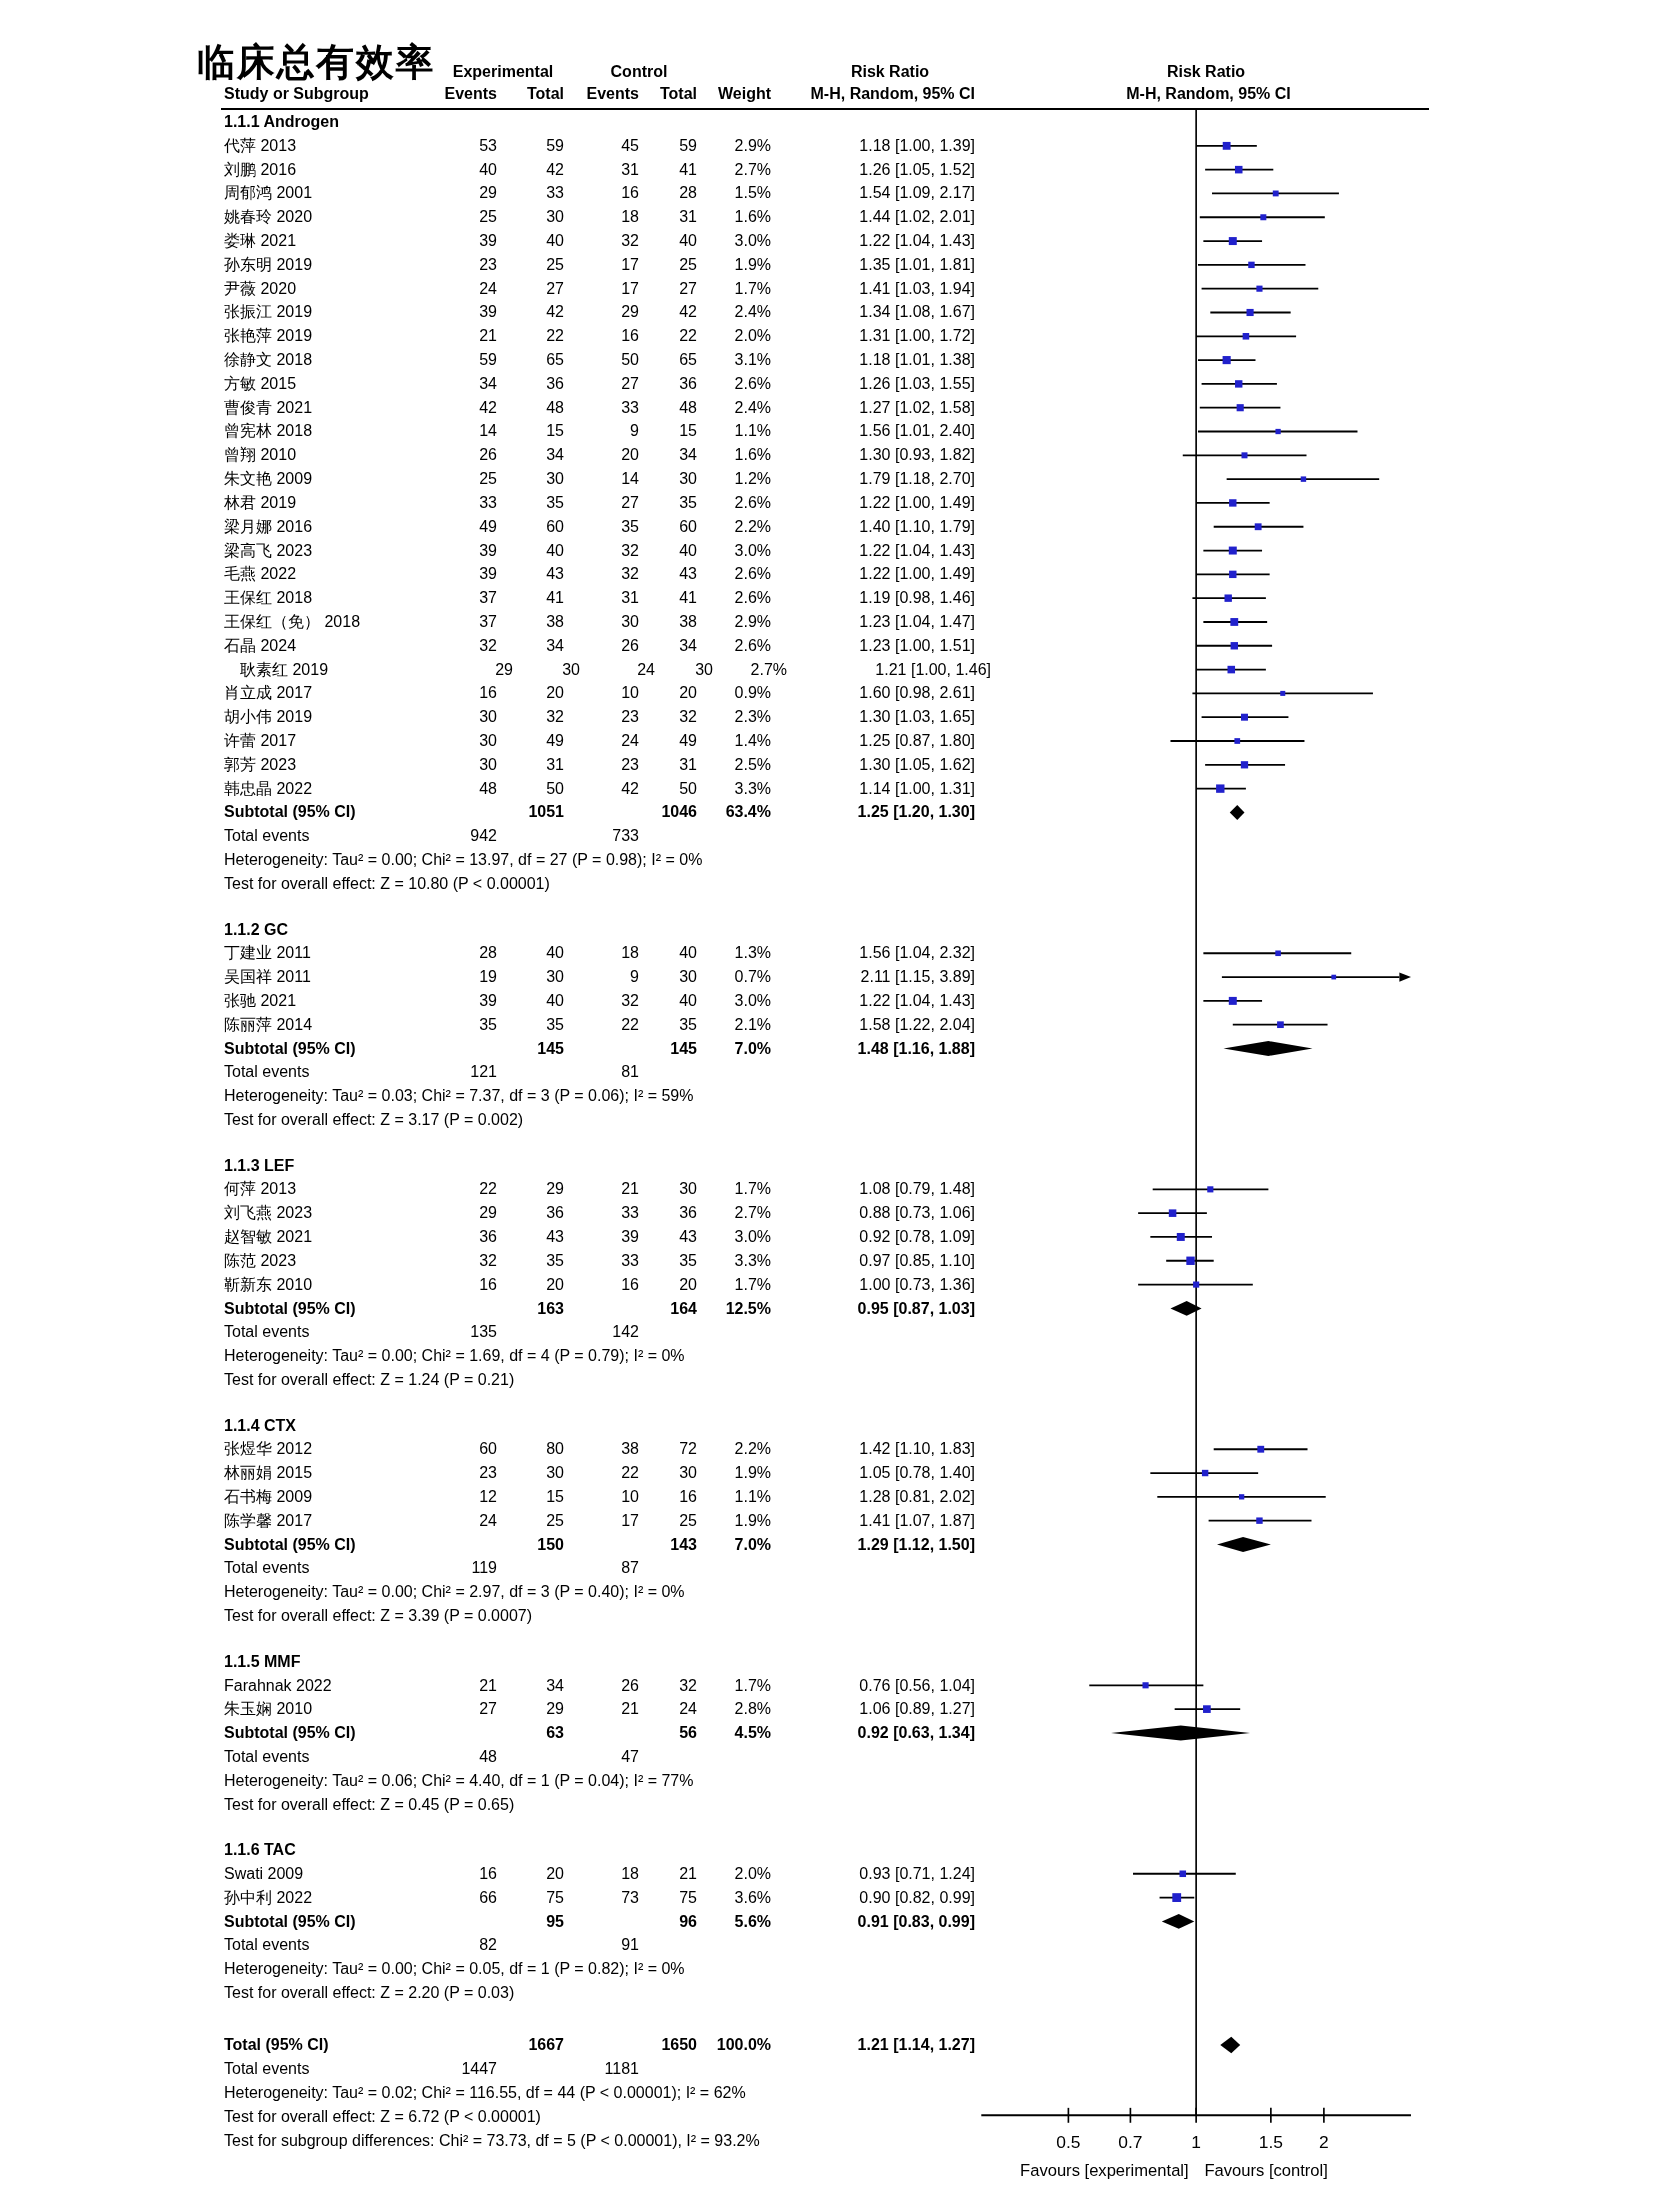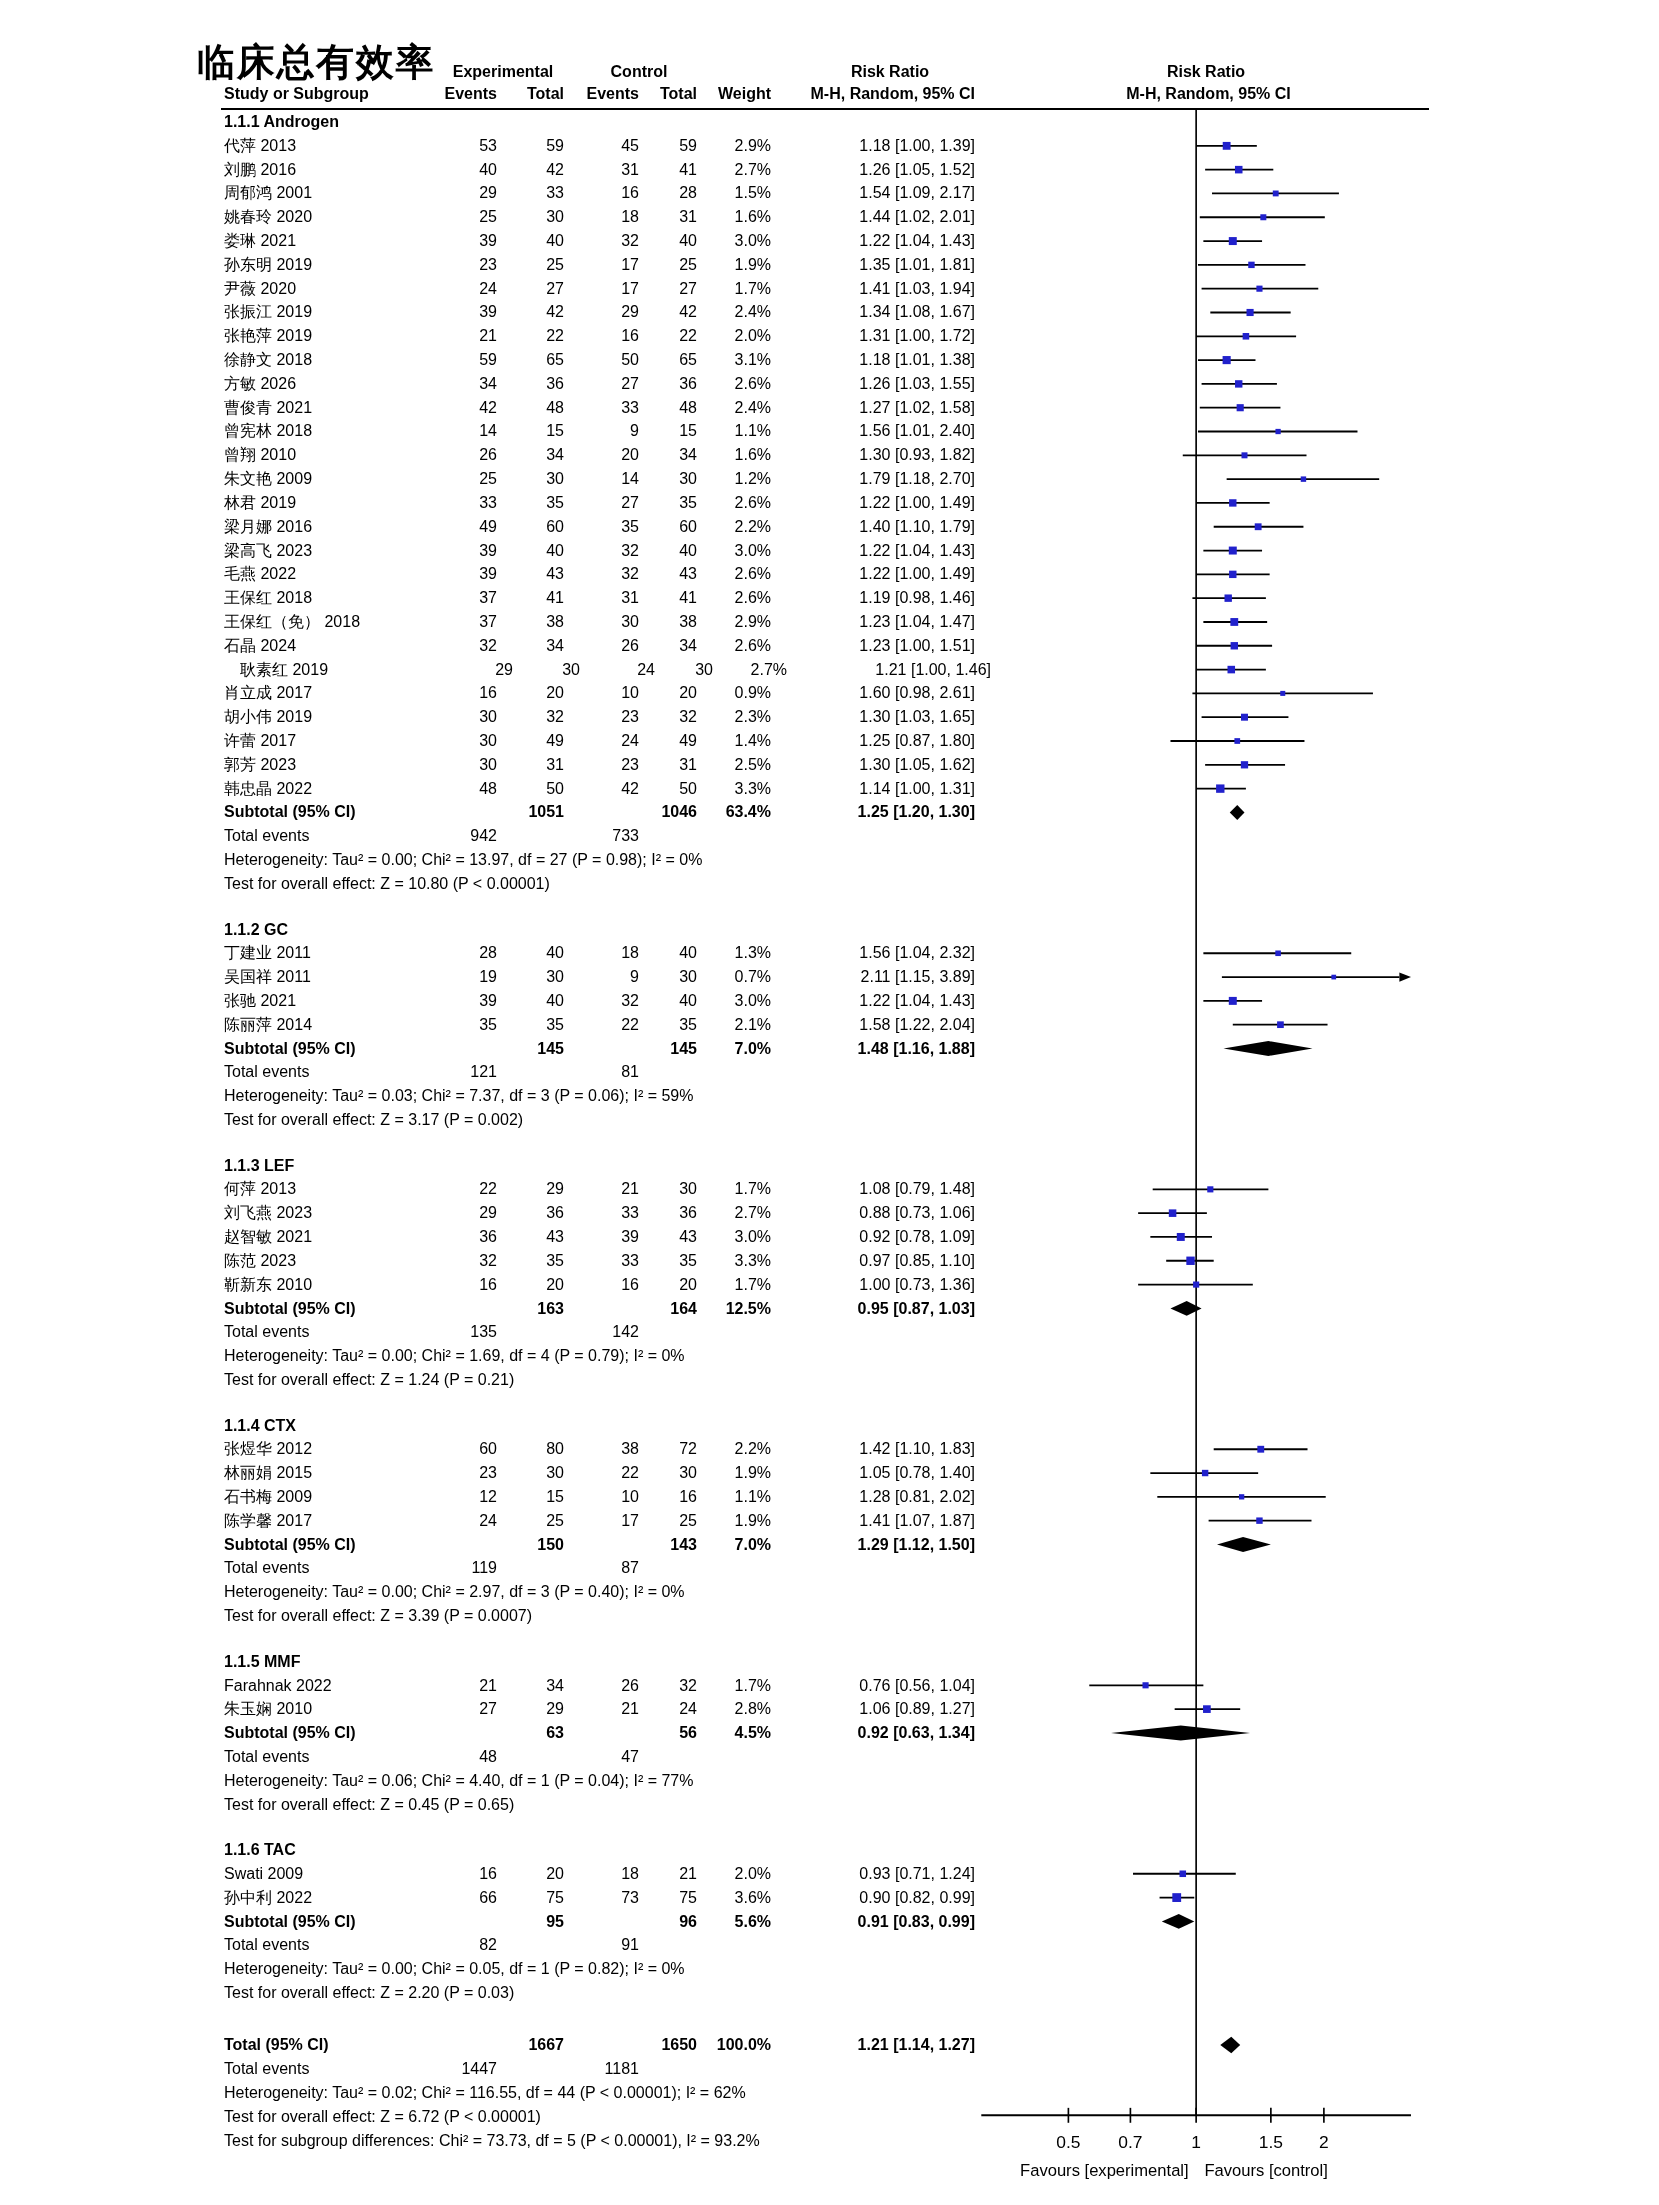--- a/index.html
+++ b/index.html
@@ -134,21 +134,21 @@
       <div class="row" style="top: 348px;">
         <span class="c-name">徐静文 2018</span>
         <span class="c-e1">59</span>
         <span class="c-t1">65</span>
         <span class="c-e2">50</span>
         <span class="c-t2">65</span>
         <span class="c-w">3.1%</span>
         <span class="c-rr">1.18 [1.01, 1.38]</span>
       </div>
       <div class="row" style="top: 372px;">
-        <span class="c-name">方敏 2026</span>
+        <span class="c-name">方敏 2015</span>
         <span class="c-e1">34</span>
         <span class="c-t1">36</span>
         <span class="c-e2">27</span>
         <span class="c-t2">36</span>
         <span class="c-w">2.6%</span>
         <span class="c-rr">1.26 [1.03, 1.55]</span>
       </div>
       <div class="row" style="top: 396px;">
         <span class="c-name">曹俊青 2021</span>
         <span class="c-e1">42</span>

